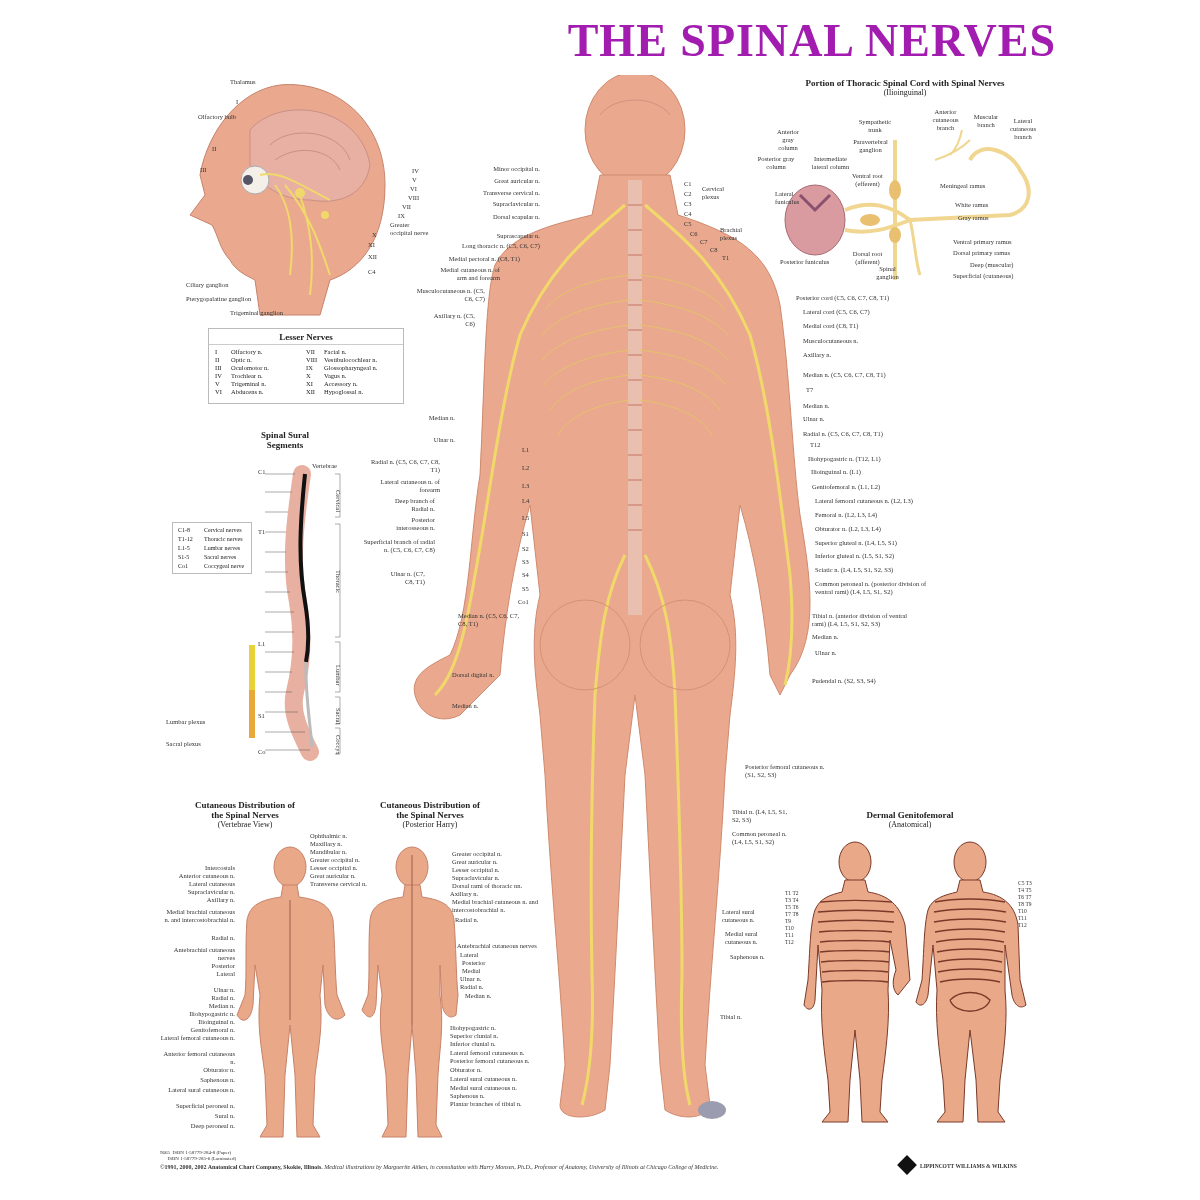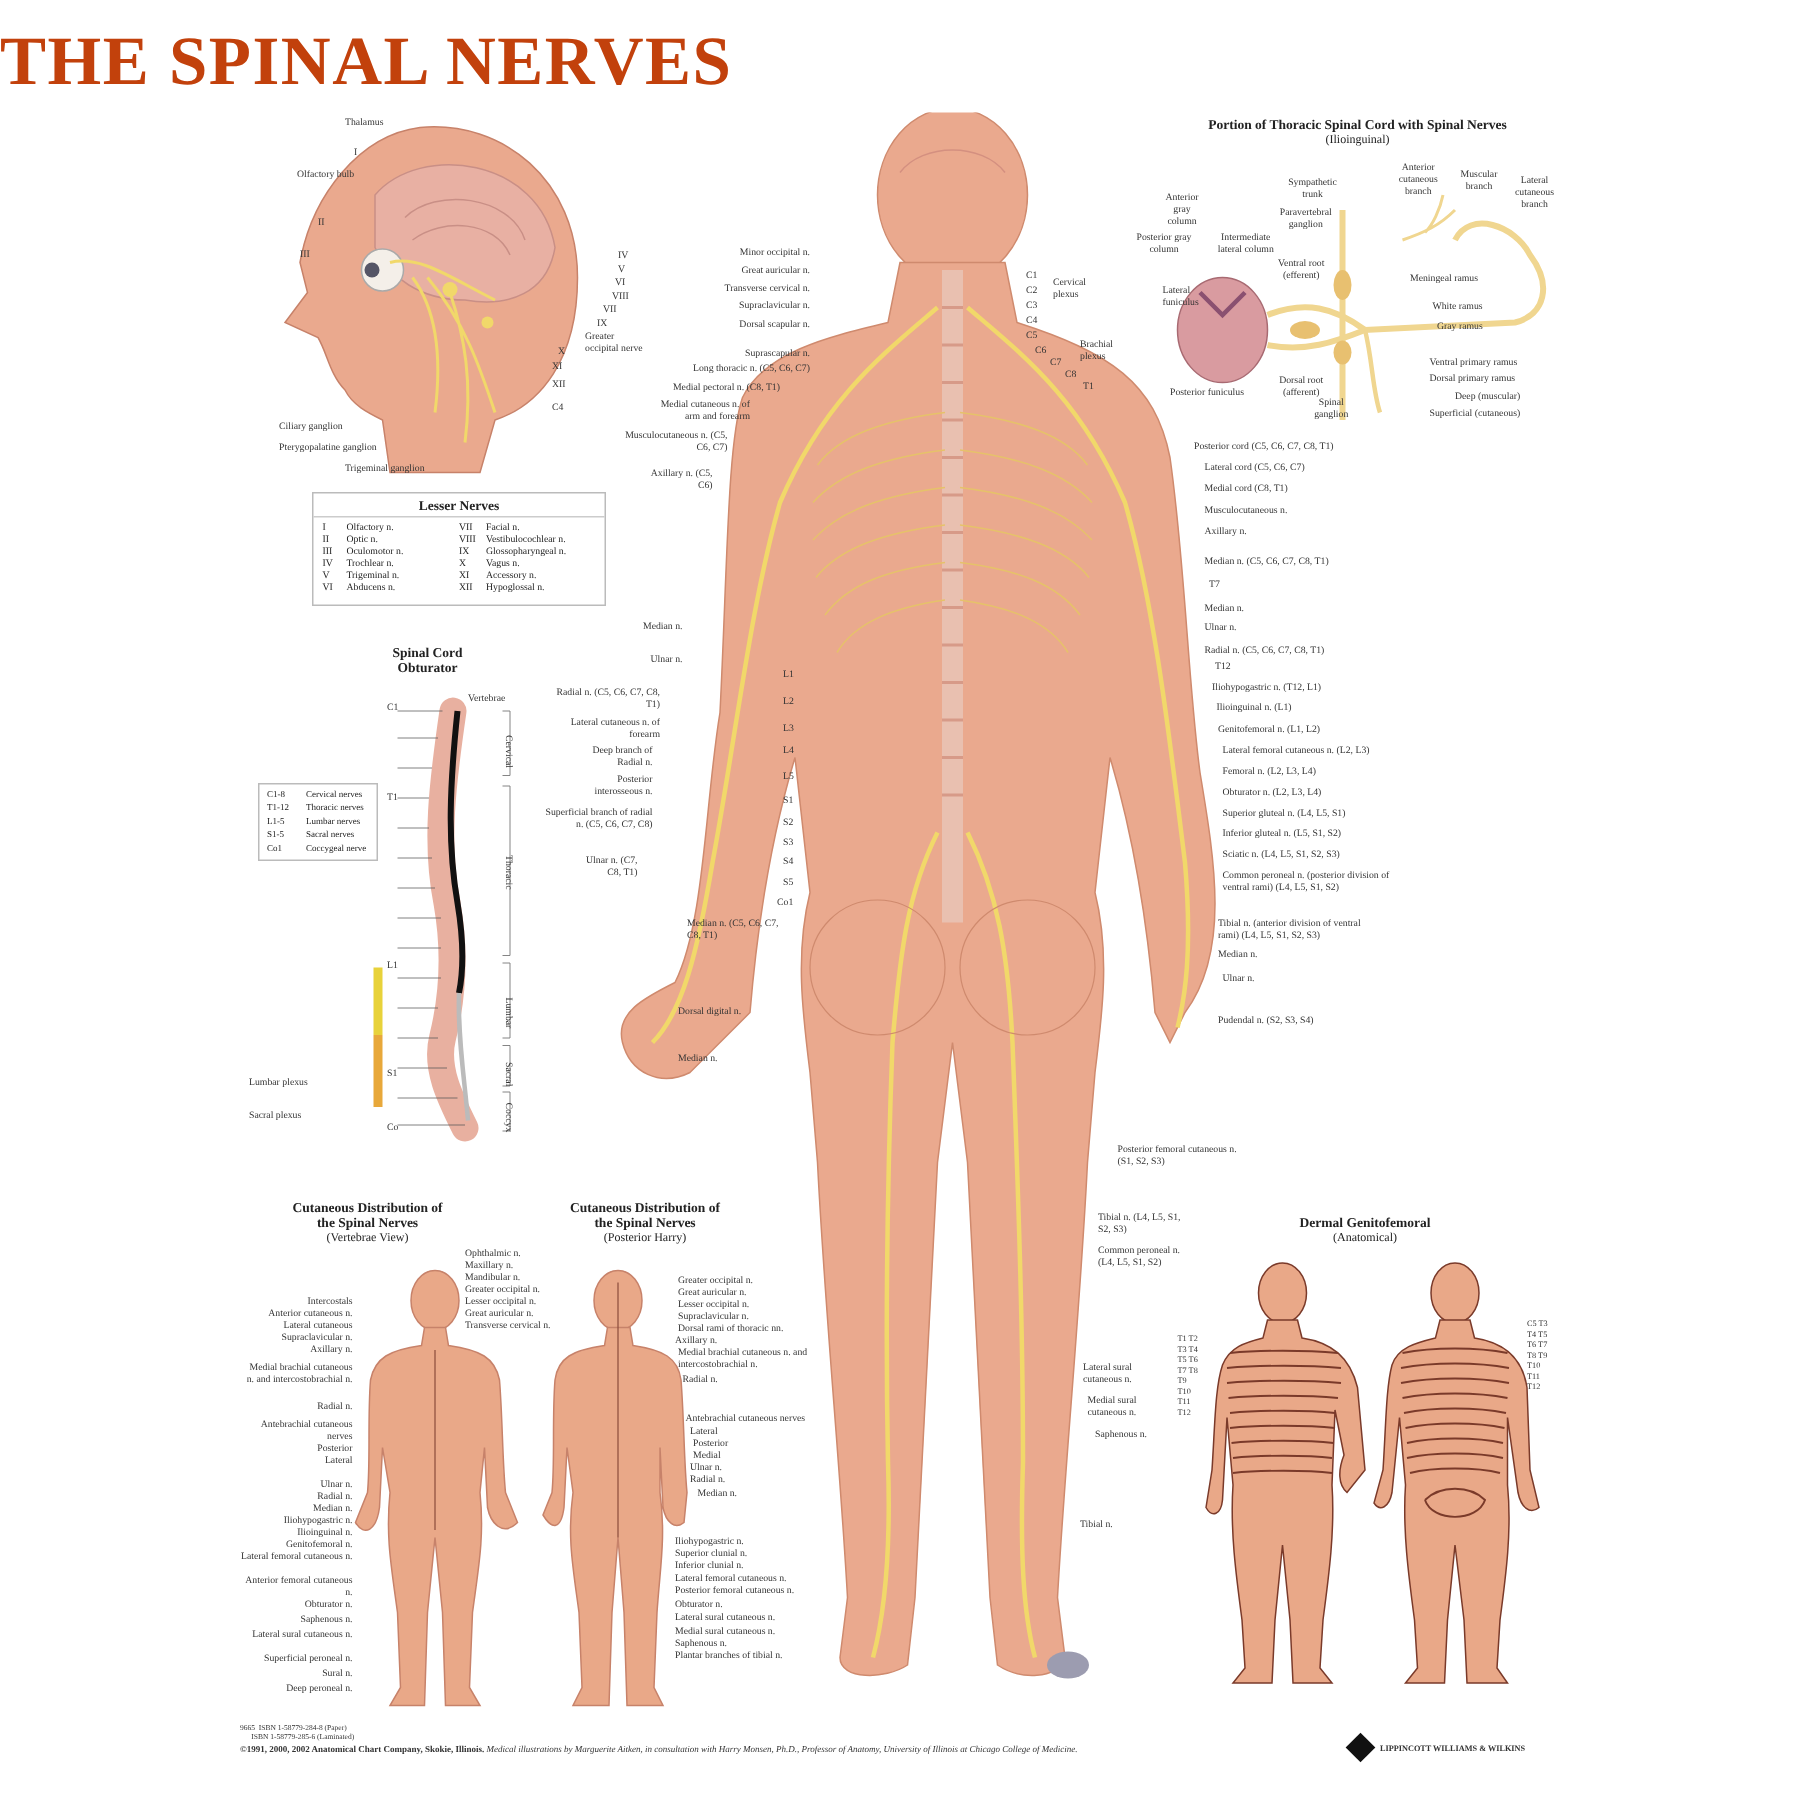--- a/index.html
+++ b/index.html
@@ -1,19 +1,19 @@
 <!DOCTYPE html>
 <html><head>
 <meta charset="utf-8">
 <style>
   * { box-sizing: border-box; margin: 0; padding: 0; }
   html, body { width: 1200px; height: 1200px; background: #ffffff; overflow: hidden; }
   body { position: relative; font-family: "Liberation Serif", "DejaVu Serif", serif; color: #222; }
   .abs { position: absolute; }
-  .title { left: 0; top: 14px; width: 1056px; text-align: left; font-size: 46px; font-weight: bold; letter-spacing: 1px; color: #c2410c; }
+  .title { left: 0; top: 14px; width: 1056px; text-align: right; font-size: 46px; font-weight: bold; letter-spacing: 1px; color: #a21caf; }
   .lbl { position: absolute; font-size: 6.5px; line-height: 8px; color: #333; white-space: nowrap; }
   .lbl.r { text-align: right; }
   .sect-title { position: absolute; font-size: 9px; font-weight: bold; text-align: center; line-height: 10px; color: #222; }
   .sect-sub { font-weight: normal; font-size: 8px; display: block; }
   .box { position: absolute; border: 1px solid #bbb; background: #fff; }
   .cn-title { font-size: 9px; font-weight: bold; text-align: center; padding: 3px 0 2px; border-bottom: 1px solid #ccc; }
   .cn-grid { display: grid; grid-template-columns: 14px 1fr 16px 1fr; font-size: 6.5px; line-height: 8px; padding: 3px 6px; column-gap: 2px; }
   .seg-grid { display: grid; grid-template-columns: 22px 1fr; font-size: 6px; line-height: 9px; padding: 3px 5px; column-gap: 4px; }
   .footer { position: absolute; font-size: 6px; color: #333; white-space: nowrap; }
   .footer i { font-style: italic; }
@@ -80,21 +80,21 @@
       <span>Trigeminal n.</span>
     <span>XI</span>
       <span>Accessory n.</span>
     <span>VI</span>
       <span>Abducens n.</span>
     <span>XII</span>
       <span>Hypoglossal n.</span>
   </div>
 </div>
 
-<div class="sect-title" style="left:255px;top:430px;width:60px;">Spinal Cord Obturator</div>
+<div class="sect-title" style="left:255px;top:430px;width:60px;">Spinal Sural Segments</div>
 <div class="box" style="left:172px;top:522px;width:80px;height:52px;">
   <div class="seg-grid">
     <span>C1-8</span>
       <span>Cervical nerves</span>
     <span>T1-12</span>
       <span>Thoracic nerves</span>
     <span>L1-5</span>
       <span>Lumbar nerves</span>
     <span>S1-5</span>
       <span>Sacral nerves</span>

